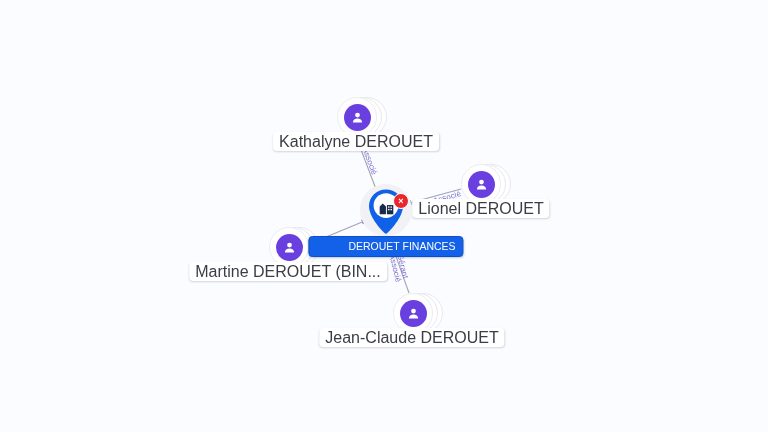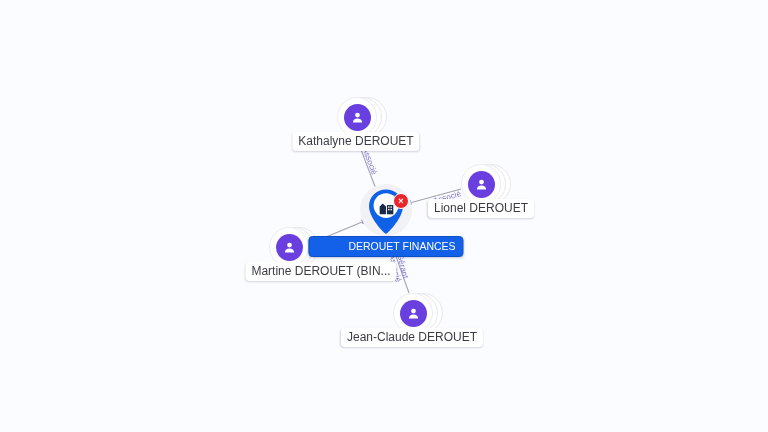--- a/index.html
+++ b/index.html
@@ -71,21 +71,21 @@
     align-items: center;
     justify-content: center;
   }
   .avatar-disc svg { display: block; }
 
   .node-label {
     position: absolute;
     transform: translateX(-50%);
     background: #ffffff;
     color: #3c3c46;
-    font-size: 12px;
+    font-size: 16px;
     line-height: 13px;
     padding: 3px 6px 3px 6px;
     border-radius: 4px;
     white-space: nowrap;
     box-shadow: 0 1px 2px rgba(30,30,60,0.18);
   }
 
   
   #company-node {
     position: absolute;
@@ -229,21 +229,21 @@
     <div class="stack-ring s2"></div>
     <div class="avatar-ring">
       <div class="avatar-disc">
         <svg width="15" height="15" viewBox="0 0 24 24" fill="#ffffff">
           <circle cx="12" cy="8" r="3.8"></circle>
           <path d="M4.6 20c0-4.1 3.3-6.4 7.4-6.4s7.4 2.3 7.4 6.4z"></path>
         </svg>
       </div>
     </div>
   </div>
-  <div class="node-label" style="left:288px; top:262px;margin-left:33px;">Martine DEROUET (BIN...</div>
+  <div class="node-label" style="left:288px; top:262px;">Martine DEROUET (BIN...</div>
 
   <div class="person-node" style="left:413px; top:313px;">
     <div class="stack-ring s3"></div>
     <div class="stack-ring s2"></div>
     <div class="avatar-ring">
       <div class="avatar-disc">
         <svg width="15" height="15" viewBox="0 0 24 24" fill="#ffffff">
           <circle cx="12" cy="8" r="3.8"></circle>
           <path d="M4.6 20c0-4.1 3.3-6.4 7.4-6.4s7.4 2.3 7.4 6.4z"></path>
         </svg>

